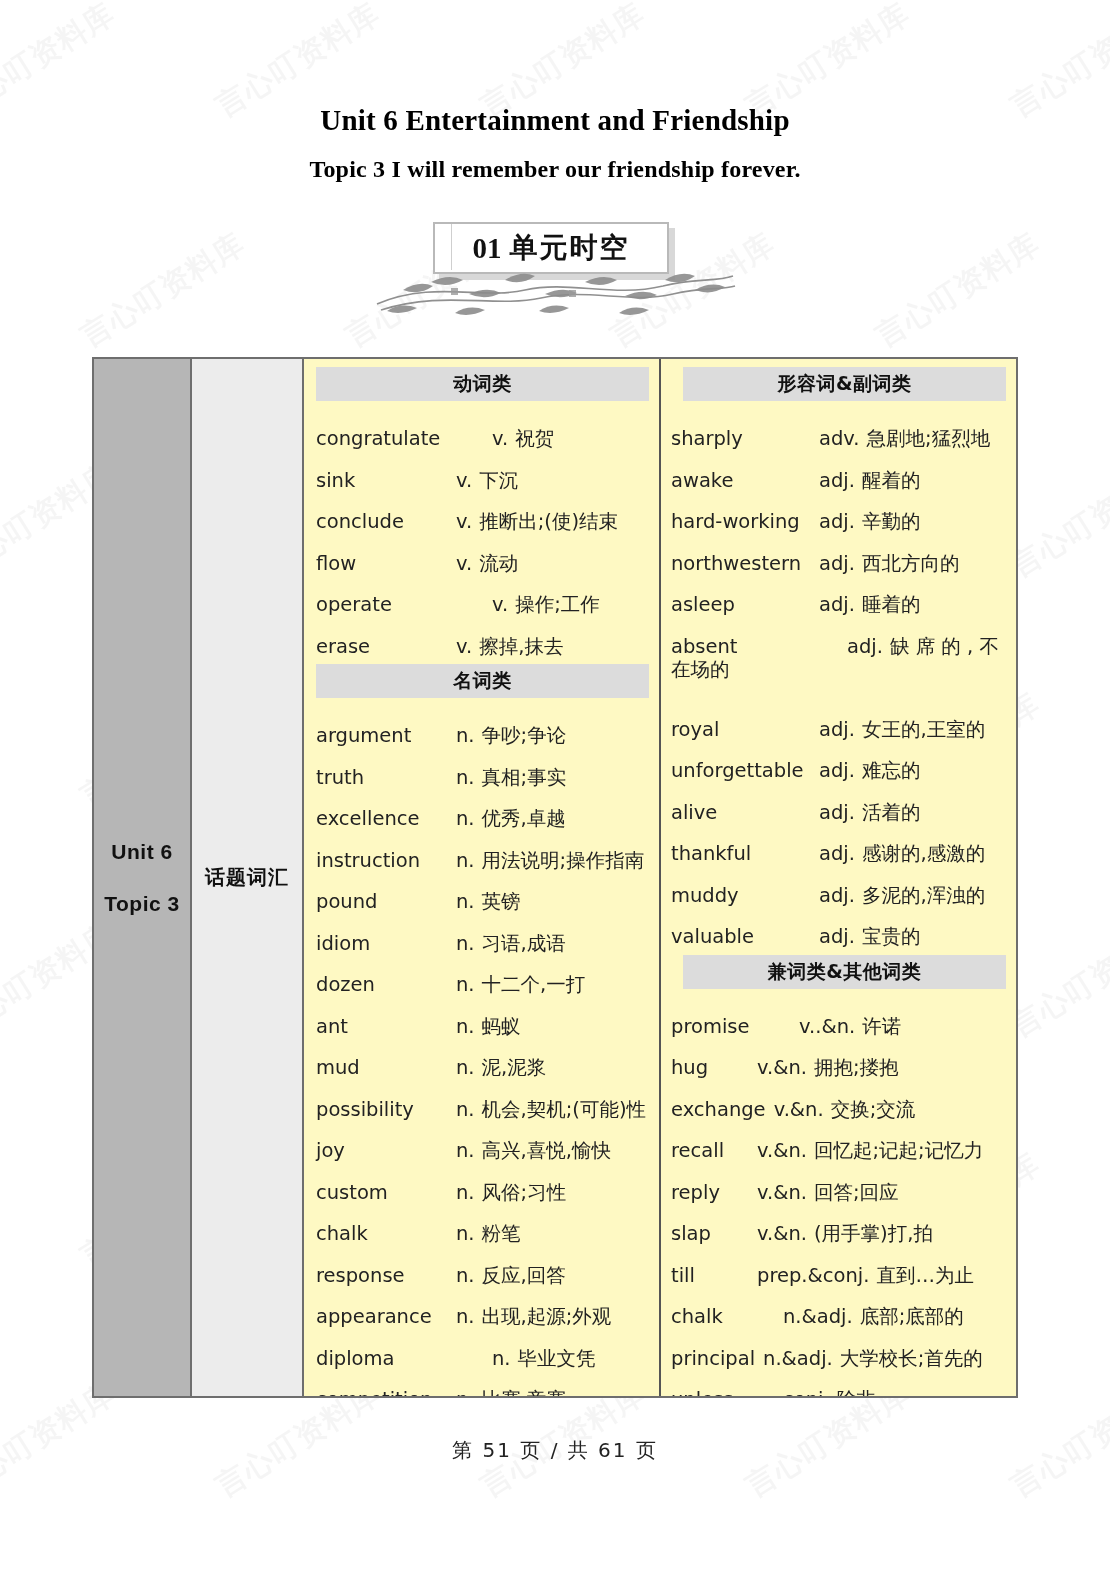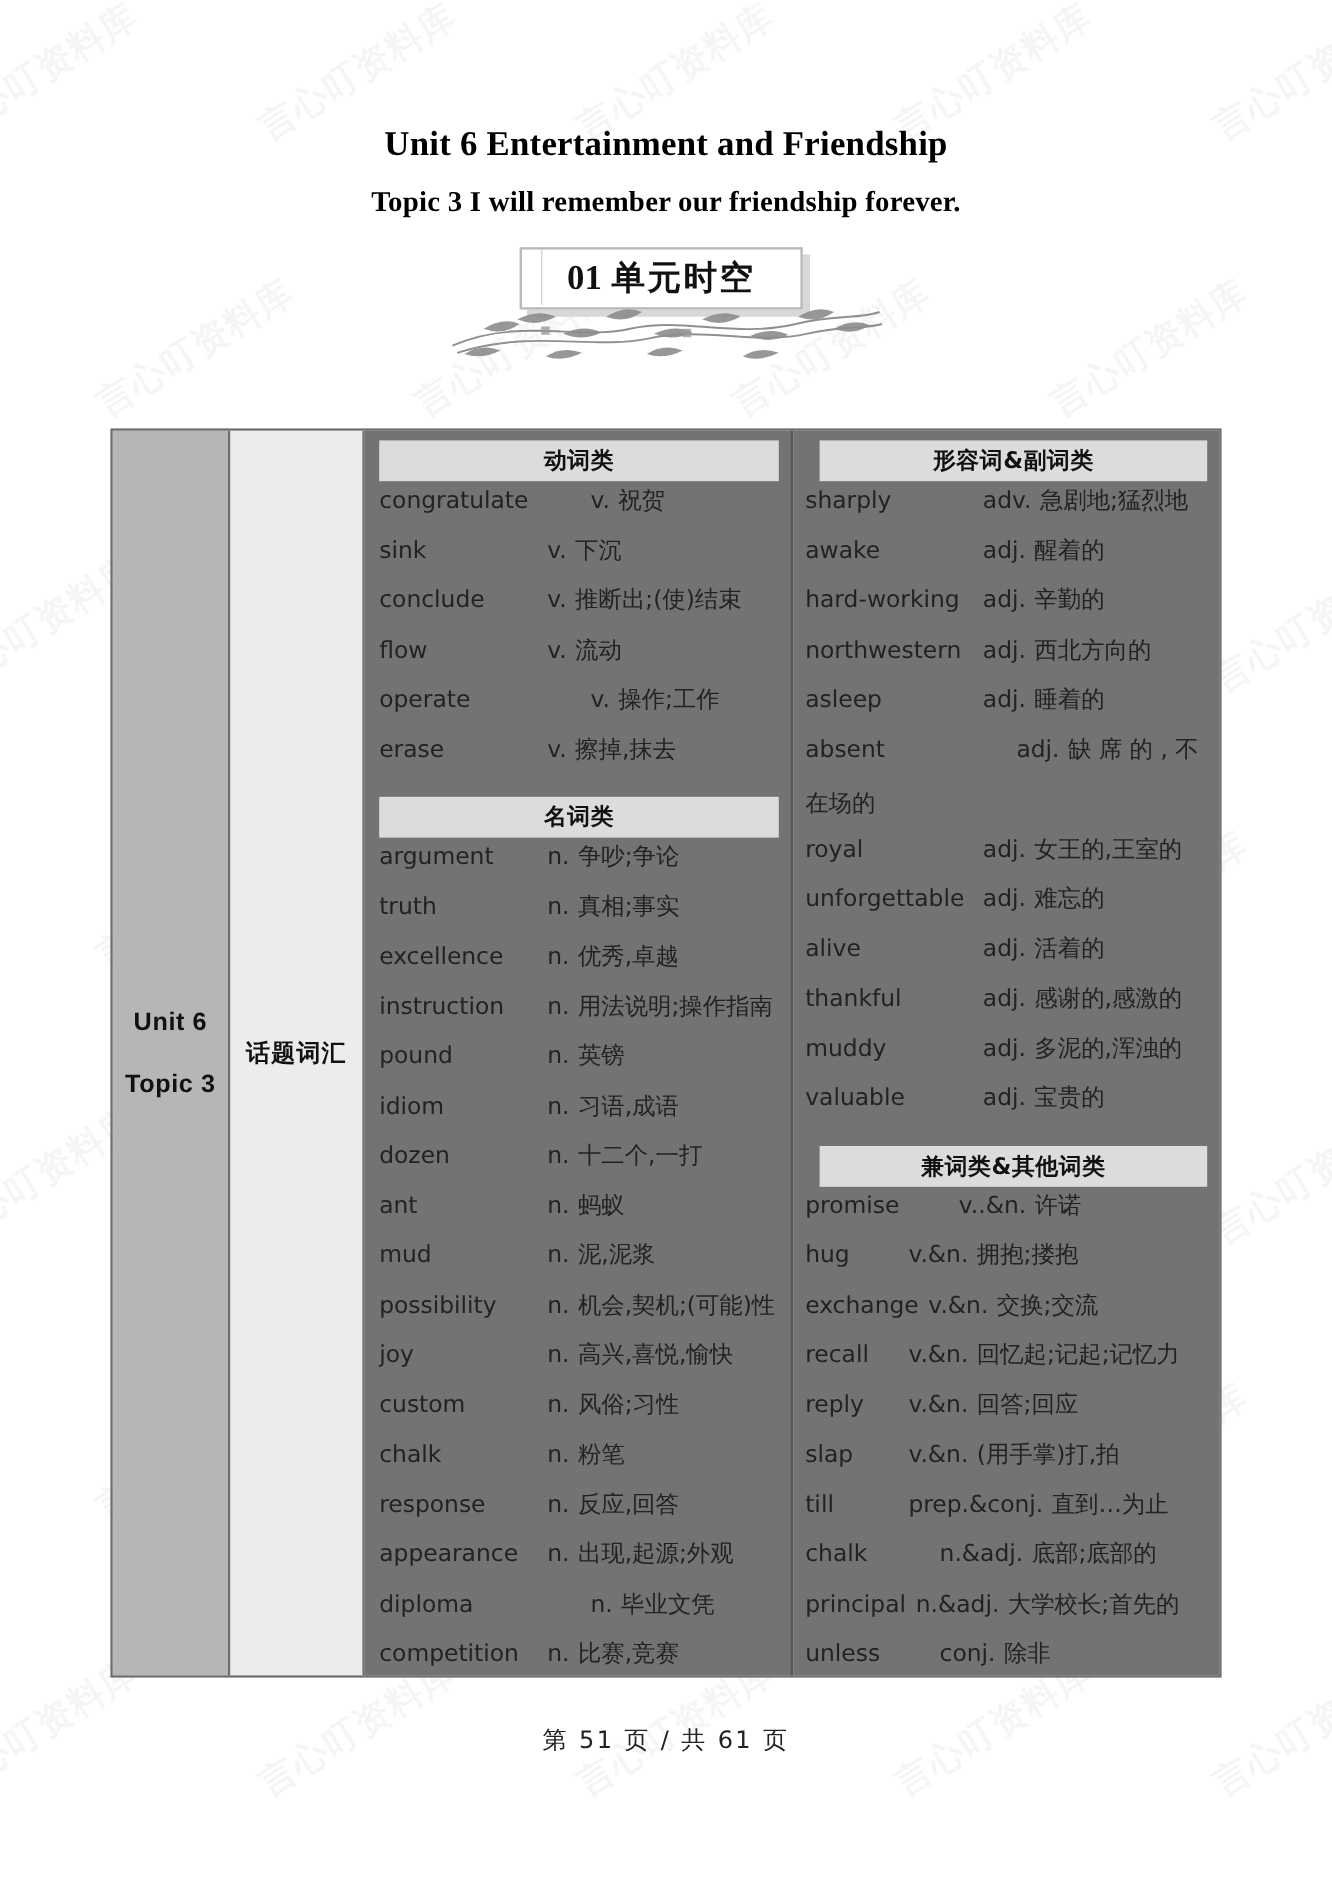--- a/index.html
+++ b/index.html
@@ -64,21 +64,21 @@
     font-weight: bold;
     font-size: 24px;
     letter-spacing: 0.2px;
     color: #000;
   }
 
   
   #banner {
     position: absolute;
     left: 50%;
-    top: 206px;
+    top: 222px;
     transform: translateX(-50%);
     width: 340px;
     height: 96px;
   }
   .banner-box {
     position: absolute;
     left: 48px;
     top: 0;
     width: 236px;
     height: 52px;
@@ -176,21 +176,21 @@
   }
   .col-topic .label {
     font-family: "DejaVu Sans", sans-serif;
     font-size: 20px;
     font-weight: bold;
     color: #111;
     letter-spacing: 1px;
   }
   .col-words {
     flex: 1;
-    background: #737373;
+    background: #fef9c3;
     padding: 0;
     overflow: hidden;
   }
   .col-words.left { border-right: 2px solid #555; }
 
   .cat-header {
     margin: 8px 10px 6px 12px;
     height: 34px;
     background: #dcdcdc;
     display: flex;
@@ -202,21 +202,21 @@
     color: #111;
     letter-spacing: 0.5px;
   }
   .col-words.right .cat-header {
     margin-left: 22px;
     margin-right: 10px;
   }
 
   .entry {
     display: flex;
-    align-items: flex-start;
+    align-items: flex-end;
     font-size: 19.5px;
     color: #222;
     line-height: 1.0;
     height: 41.5px;
     padding-left: 12px;
     white-space: nowrap;
   }
   .col-words.right .entry { padding-left: 10px; }
 
   .entry .word {

